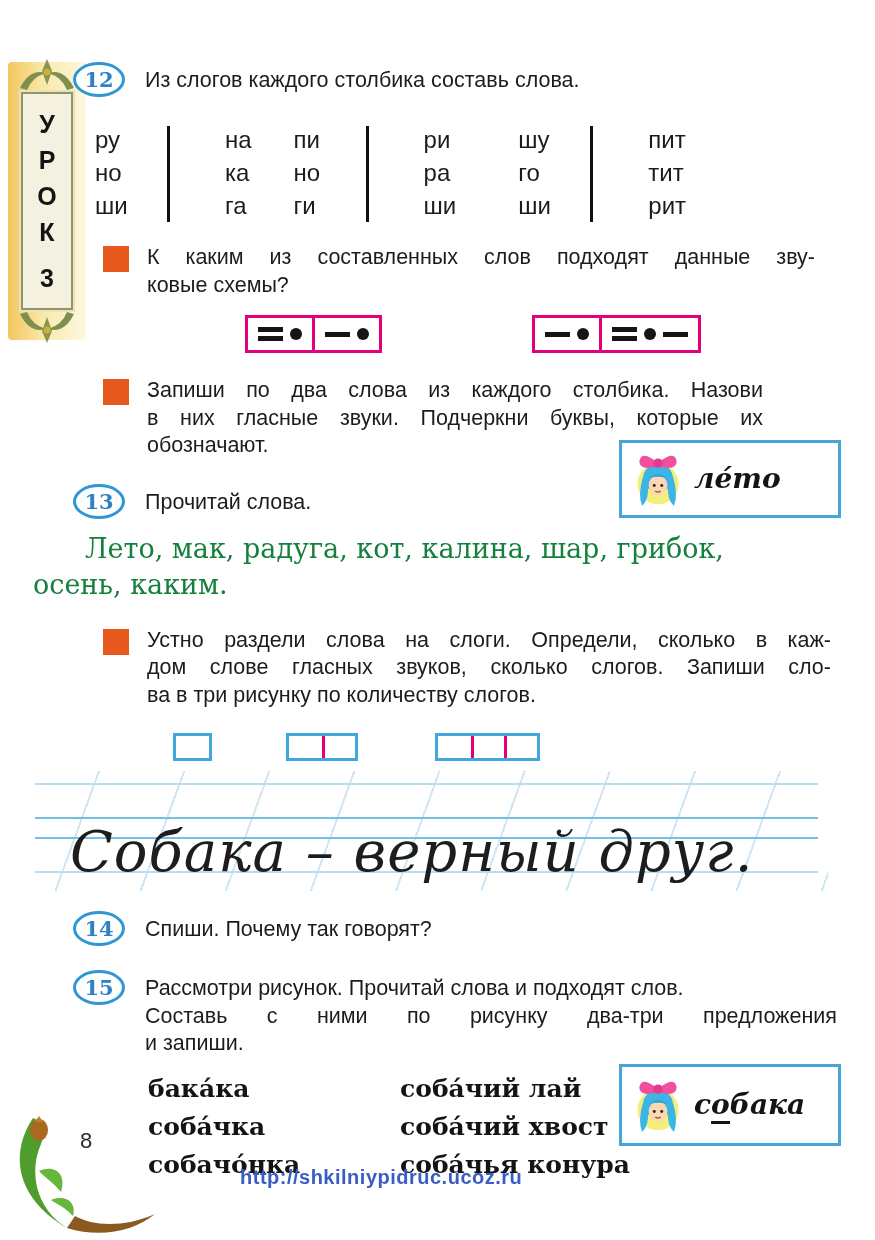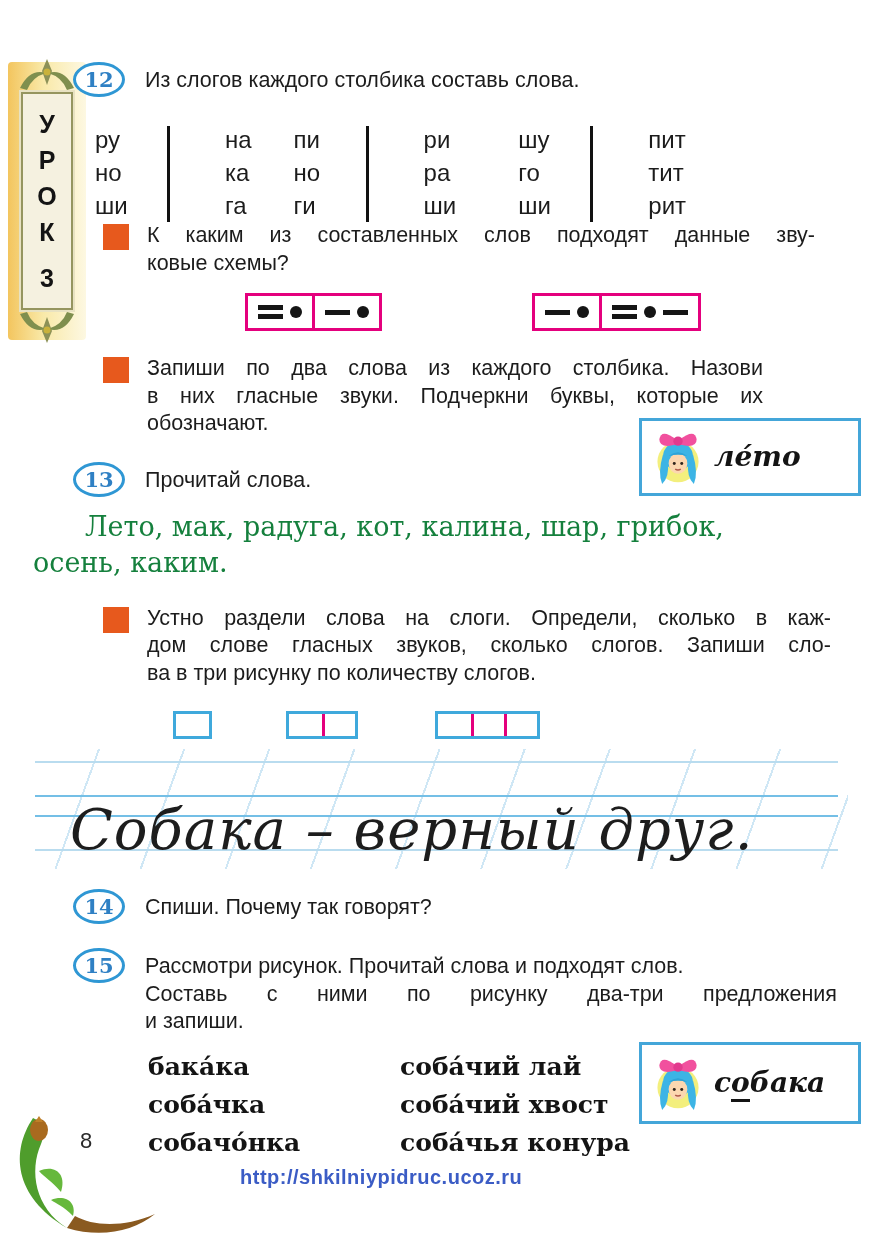--- a/index.html
+++ b/index.html
@@ -21,21 +21,21 @@
     box-shadow:0 0 0 2px #e8e2c2;
     display:flex; flex-direction:column; align-items:center; justify-content:center;
   }
   .banner-letter { font-weight:bold; font-size:25px; line-height:36px; color:#141414; }
   .banner-letter.num { margin-top:10px; }
   .banner-flourish { position:absolute; left:4px; width:70px; height:34px; }
   .banner-flourish.top { top:-4px; }
   .banner-flourish.bottom { bottom:-4px; transform:rotate(180deg); }
 
   
-  .content { position:absolute; left:0; top:62px; width:875px; padding-right:12px; }
+  .content { position:absolute; left:0; top:62px; width:875px; padding-right:32px; }
 
   .exrow { display:flex; align-items:flex-start; gap:20px; margin-left:73px; }
   .badge {
     flex:0 0 auto; width:52px; height:35px; border:3px solid #2f97d4; border-radius:50%;
     display:flex; align-items:center; justify-content:center;
     font-family:"DejaVu Serif", serif; font-weight:bold; font-size:21px; color:#2f80c4;
     background:#fff;
   }
   .extext { font-size:21.5px; line-height:27px; padding-top:5px; }
 
@@ -179,21 +179,21 @@
       </div>
       <div class="syl-div"></div>
       <div class="syl-col-r">
         <div>пит</div>
         <div>тит</div>
         <div>рит</div>
       </div>
     </div>
   </div>
 
-  <div class="bullet-row" style="">
+  <div class="bullet-row" style="margin-top:22px;">
     <div class="bullet-sq"></div>
     <div class="para w-b1">
       <div class="just">К каким из составленных слов подходят данные зву-</div>
       <div>ковые схемы?</div>
     </div>
   </div>
 
   <div class="schemes">
     <div class="scheme">
         <div class="scheme-cell">

